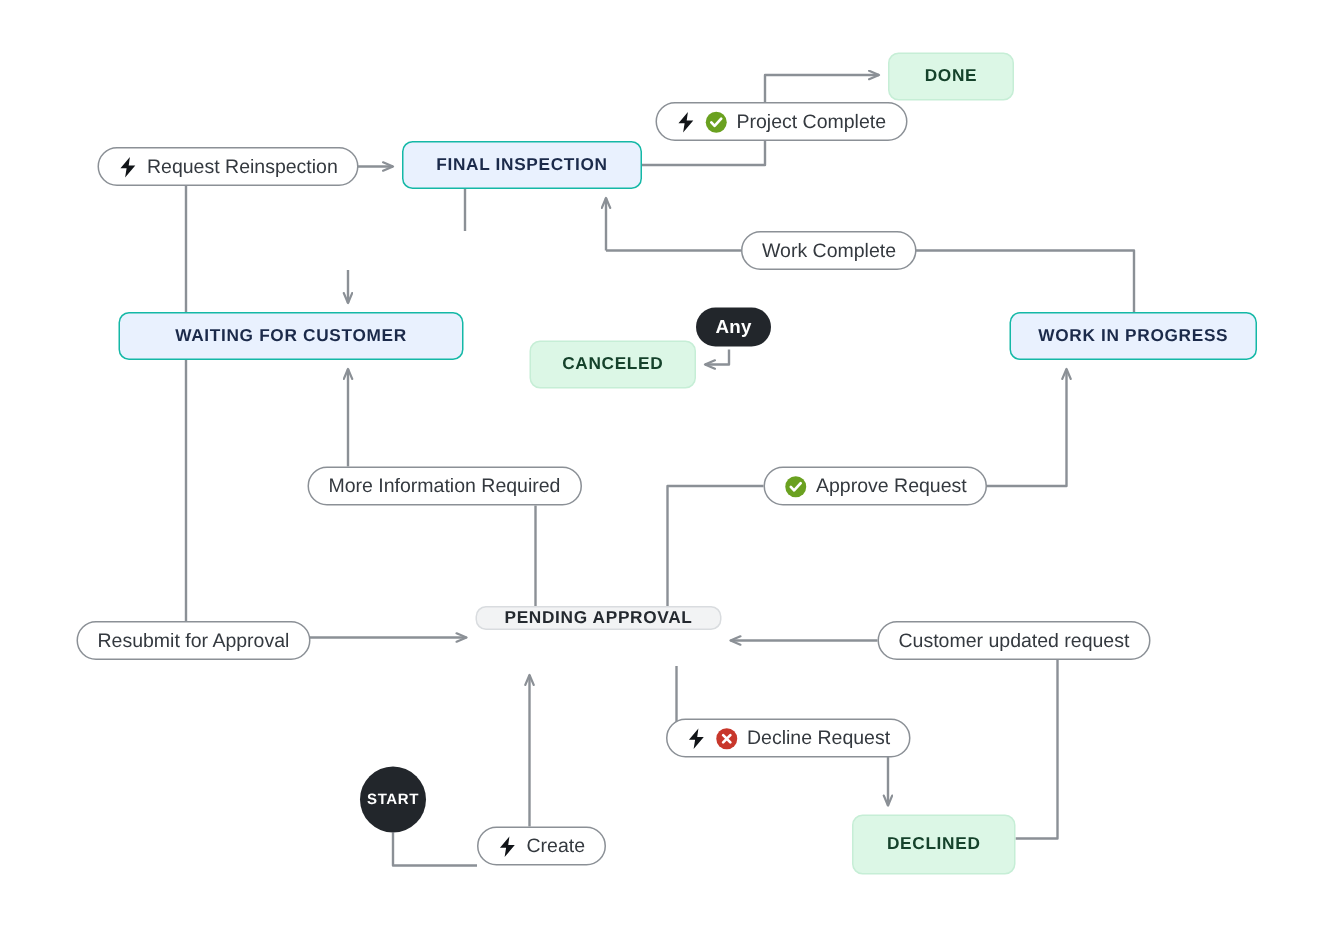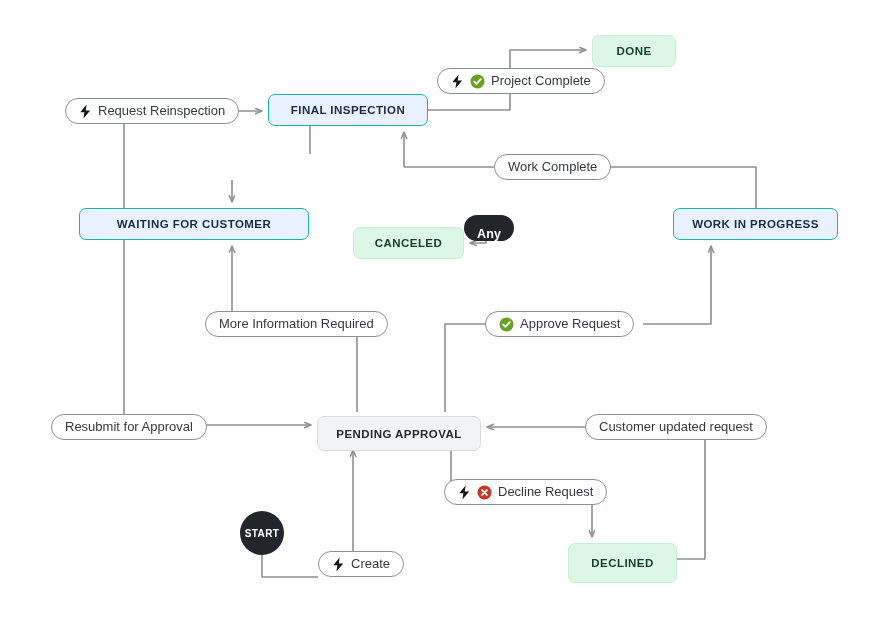--- a/index.html
+++ b/index.html
@@ -176,21 +176,21 @@
   </div>
 
   <div class="node status-green" style="left:353px; top:227px; width:111px; height:32px;">
     <span>CANCELED</span>
   </div>
 
   <div class="node status-blue" style="left:673px; top:208px; width:165px; height:32px;">
     <span>WORK IN PROGRESS</span>
   </div>
 
-  <div class="node status-grey" style="left:317px; top:416px; width:164px; height:35px;">
+  <div class="node status-grey" style="left:317px; top:404px; width:164px; height:16px;">
     <span>PENDING APPROVAL</span>
   </div>
 
   <div class="node status-green" style="left:568px; top:543px; width:109px; height:40px;">
     <span>DECLINED</span>
   </div>
 
   <div class="pill" style="left:437px; top:68px;">
     <span class="ico">
       <svg width="13" height="15" viewBox="0 0 13 15">
@@ -217,21 +217,21 @@
 
 
   <div class="pill" style="left:494px; top:154px;">
     <span class="label">Work Complete</span>
   </div>
 
   <div class="pill" style="left:205px; top:311px;">
     <span class="label">More Information Required</span>
   </div>
 
-  <div class="pill" style="left:485px; top:311px;">
+  <div class="pill" style="left:509px; top:311px;">
     <span class="ico">
       <svg width="15" height="15" viewBox="0 0 15 15">
           <circle cx="7.5" cy="7.5" r="7" fill="#6aa120"></circle>
           <path d="M4.2,7.6 L6.4,9.9 L10.8,5.1" fill="none" stroke="#ffffff" stroke-width="1.8" stroke-linecap="round" stroke-linejoin="round"></path>
         </svg>
     </span>
     <span class="label">Approve Request</span>
   </div>
 
   <div class="pill" style="left:51px; top:414px;">
@@ -263,17 +263,17 @@
           <path d="M7.6,0.6 L1.3,8.2 L5.4,8.2 L4.4,14.4 L11.2,6.4 L6.8,6.4 Z" fill="#111418"></path>
         </svg>
     </span>
     <span class="label">Create</span>
   </div>
 
   <div class="badge start" style="left:240px; top:511px;">
     <span>START</span>
   </div>
 
-  <div class="badge any" style="left:464px; top:215px;align-items:flex-end;">
+  <div class="badge any" style="left:464px; top:205px;">
     <span>Any</span>
   </div>
 
 </div>
 
 </body></html>

